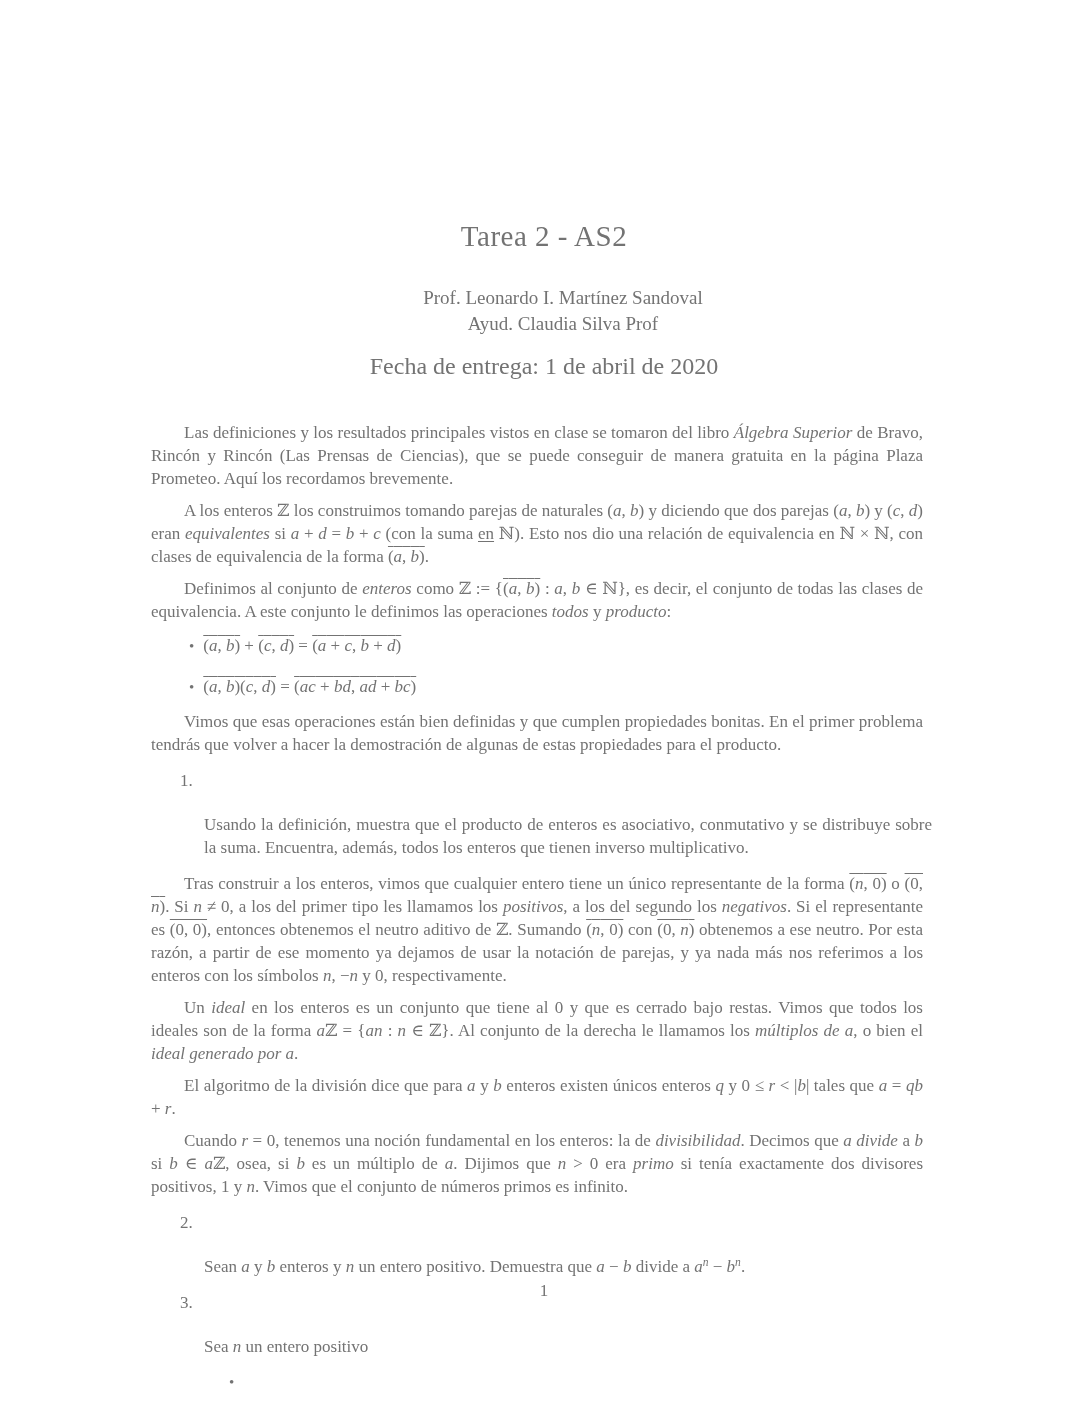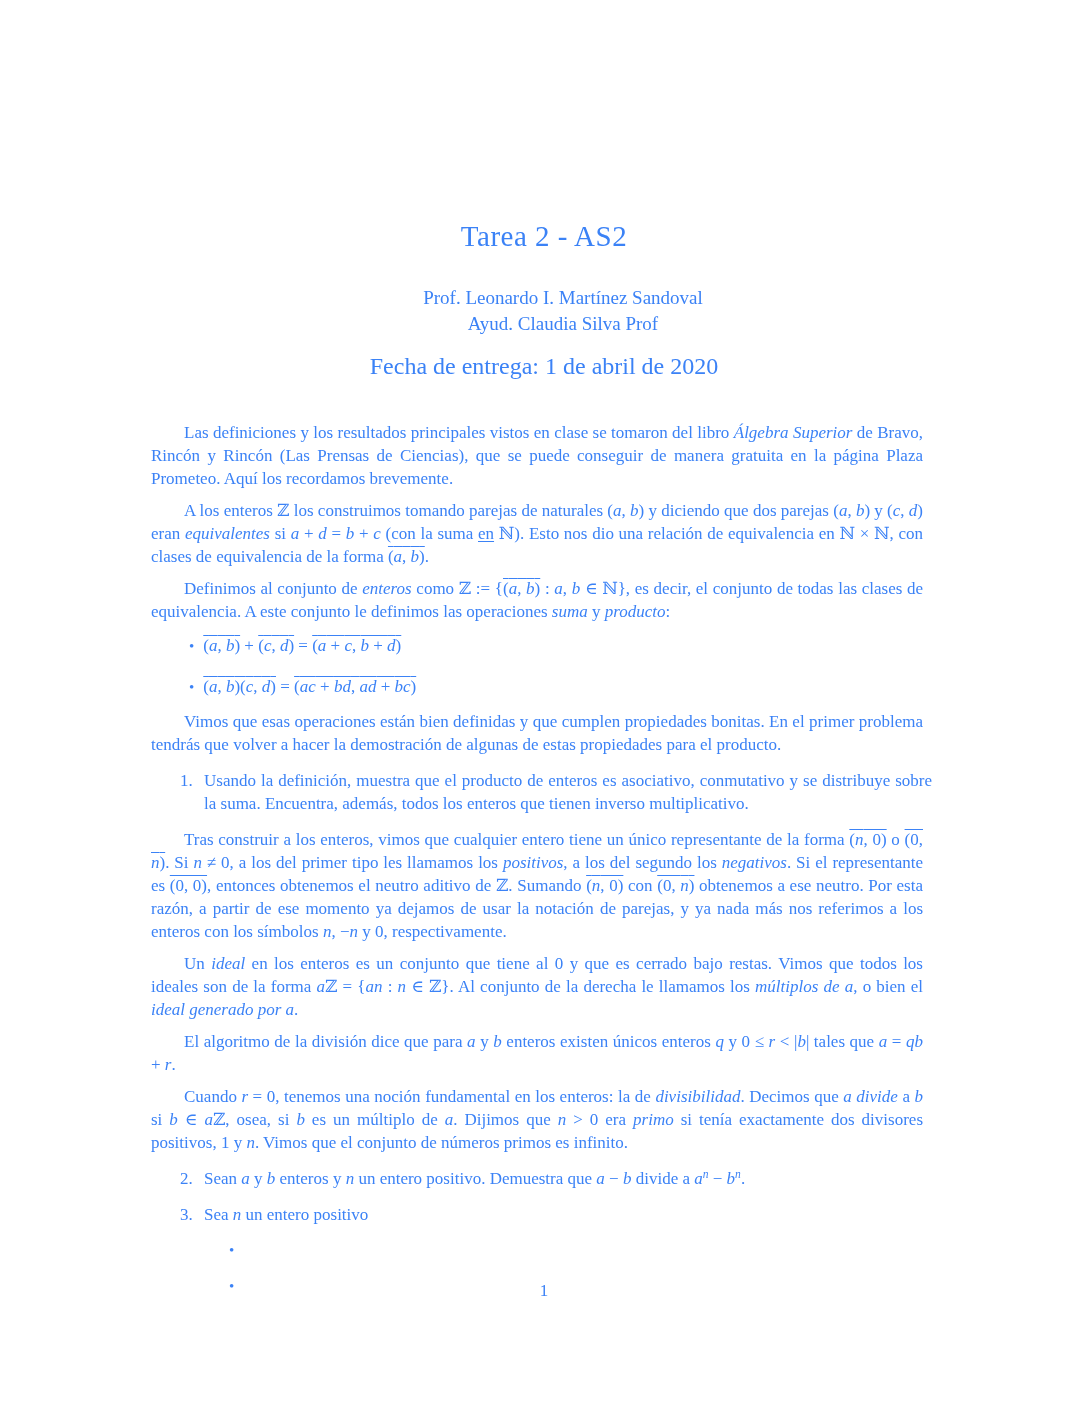--- a/index.html
+++ b/index.html
@@ -1,19 +1,19 @@
 <!DOCTYPE html>
 <html><head>
 <meta charset="utf-8">
 <style>
   html,body{margin:0;padding:0;background:#e8e8e8;}
   .page{
     position:relative;
     width:1088px;height:1408px;
-    background:#ffffff;color:#3b82f6;
+    background:#ffffff;color:#737373;
     font-family:"Liberation Serif","DejaVu Serif",serif;
     overflow:hidden;
     margin:0 auto;
   }
   .doc-header{text-align:center;}
   .doc-title{
     margin:0;padding-top:220px;
     font-size:29px;line-height:32px;font-weight:normal;
     letter-spacing:0.5px;
   }
@@ -26,21 +26,21 @@
     hyphens:none;
   }
   .para{margin:9px;text-indent:33px;}
   .eq-list{margin:11px 0;}
   .eq-item{display:flex;align-items:baseline;margin-bottom:17px;}
   .eq-item:last-child{margin-bottom:0;}
   .eq-bullet{padding-left:47px;padding-right:9px;font-size:15px;}
   .sub-bullet{padding-right:10px;font-size:15px;}
   .problem{display:flex;margin:13px 0;padding-left:38px;}
   .p-num{min-width:24px;}
-  .p-body{flex:1;text-align:justify;}
+  .p-body{flex:1;text-align:justify;margin-top:44px;}
   .sub-item{display:flex;align-items:baseline;margin-top:13px;padding-left:25px;}
   .page-number{
     position:absolute;top:1281px;left:0;width:100%;
     text-align:center;font-size:17px;
   }
   .ov{text-decoration:overline;text-decoration-thickness:1px;}
   u{text-decoration:underline;text-underline-offset:2px;text-decoration-thickness:1px;}
   sup{font-size:68%;line-height:0;vertical-align:0.5em;}
   i{font-style:italic;}
 </style>
@@ -53,21 +53,21 @@
     <div class="authors">
       <div>Prof. Leonardo I. Martínez Sandoval</div>
       <div>Ayud. Claudia Silva Prof</div>
     </div>
     <div class="due-date">Fecha de entrega: 1 de abril de 2020</div>
   </div>
 
   <div class="doc-body">
       <p class="para">Las definiciones y los resultados principales vistos en clase se tomaron del libro <i>Álgebra Superior</i> de Bravo, Rincón y Rincón (Las Prensas de Ciencias), que se puede conseguir de manera gratuita en la página Plaza Prometeo. Aquí los recordamos brevemente.</p>
       <p class="para">A los enteros ℤ los construimos tomando parejas de naturales (<i>a</i>, <i>b</i>) y diciendo que dos parejas (<i>a</i>, <i>b</i>) y (<i>c</i>, <i>d</i>) eran <i>equivalentes</i> si <i>a</i> + <i>d</i> = <i>b</i> + <i>c</i> (con la suma <u>en</u> ℕ). Esto nos dio una relación de equivalencia en ℕ × ℕ, con clases de equivalencia de la forma <span class="ov">(<i>a</i>, <i>b</i>)</span>.</p>
-      <p class="para">Definimos al conjunto de <i>enteros</i> como ℤ := {<span class="ov">(<i>a</i>, <i>b</i>)</span> : <i>a</i>, <i>b</i> ∈ ℕ}, es decir, el conjunto de todas las clases de equivalencia. A este conjunto le definimos las operaciones <i>suma</i> y <i>producto</i>:</p>
+      <p class="para">Definimos al conjunto de <i>enteros</i> como ℤ := {<span class="ov">(<i>a</i>, <i>b</i>)</span> : <i>a</i>, <i>b</i> ∈ ℕ}, es decir, el conjunto de todas las clases de equivalencia. A este conjunto le definimos las operaciones <i>todos</i> y <i>producto</i>:</p>
       <div class="eq-list">
         <div class="eq-item">
           <span class="eq-bullet">•</span>
           <span class="eq-text"><span class="ov">(<i>a</i>, <i>b</i>)</span> + <span class="ov">(<i>c</i>, <i>d</i>)</span> = <span class="ov">(<i>a</i> + <i>c</i>, <i>b</i> + <i>d</i>)</span></span>
         </div>
         <div class="eq-item">
           <span class="eq-bullet">•</span>
           <span class="eq-text"><span class="ov">(<i>a</i>, <i>b</i>)(<i>c</i>, <i>d</i>)</span> = <span class="ov">(<i>ac</i> + <i>bd</i>, <i>ad</i> + <i>bc</i>)</span></span>
         </div>
       </div>

